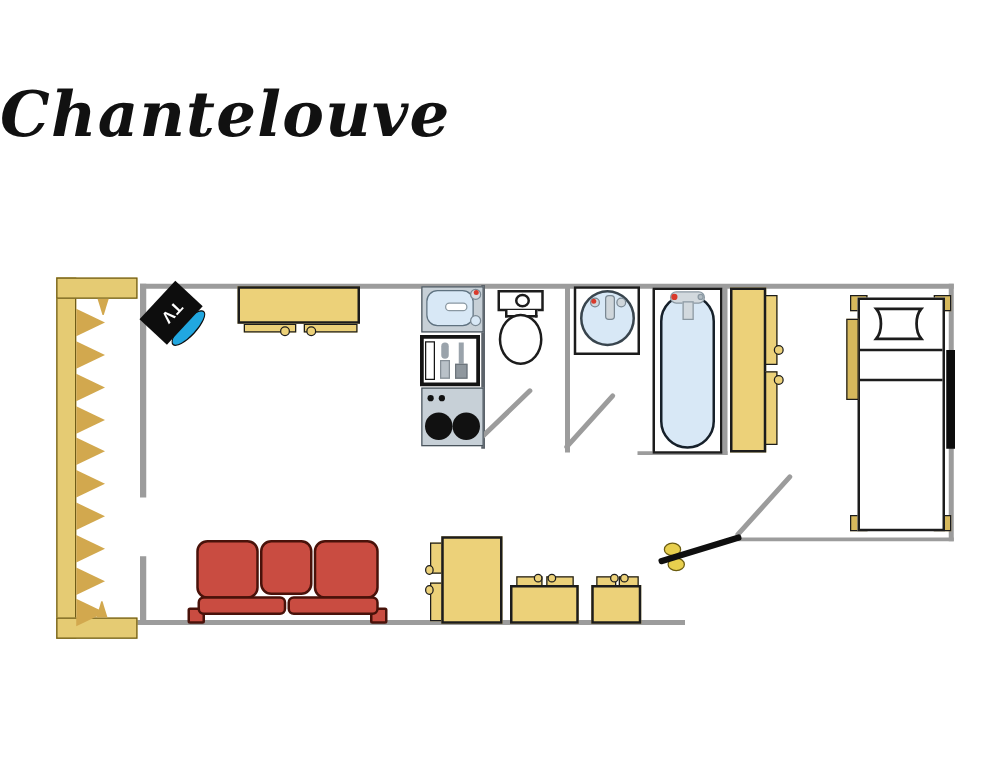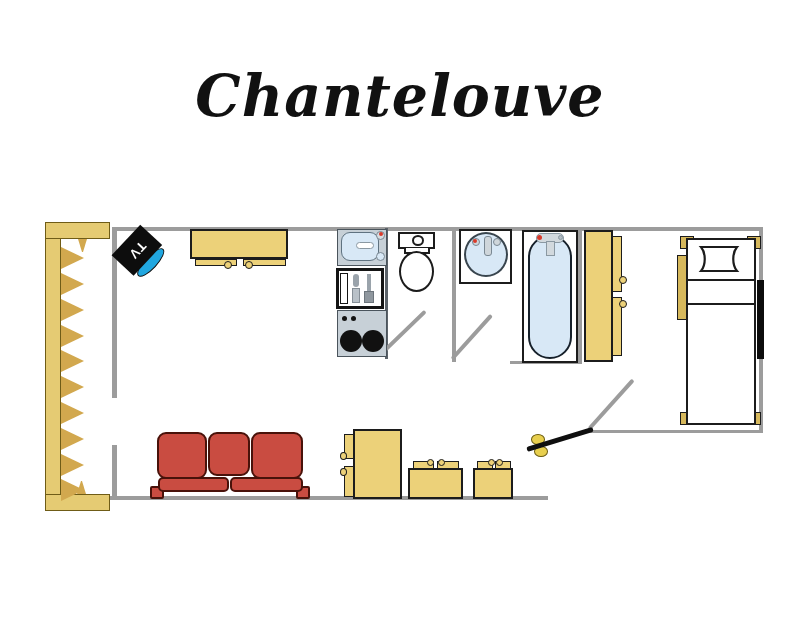--- a/index.html
+++ b/index.html
@@ -2,22 +2,22 @@
 <html style="--wall: #9c9c9c; --outline: #1c1c1c; --yellow: #ecd179; --yellow-dark: #d6b85c; --balcony: #e5cb73; --hatch: #d2a84e; --sofa: #c94c41; --sofa-line: #49120a; --appliance: #c7d0d7; --appliance-line: #4a545c; --water: #d8e8f6; --water-line: #5f7280; --screen: #21a7e0; --accent: #d93a2b; --door: #0f0f0f; --handle: #e8cf4e;"><head>
 <meta charset="utf-8">
 <style>
   * { box-sizing: border-box; margin: 0; padding: 0; }
   html,body { background:#fff; }
   body { font-family: "Liberation Sans", sans-serif; }
   .stage { position:relative; width:800px; height:617px; background:#fff; overflow:hidden; }
   .abs { position:absolute; }
   .title {
     position:absolute; left:0; top:62px; width:100%;
-    text-align:center; font-family:"DejaVu Serif", serif;
-    font-style:italic; font-weight:700; font-size:57px; color:#111;
+    text-align:left; font-family:"DejaVu Serif", serif;
+    font-style:italic; font-weight:700; font-size:50px; color:#111;
     letter-spacing:1px;
   }
   .wall { position:absolute; background:var(--wall,#9c9c9c); }
   .swing { position:absolute; height:4px; background:var(--wall,#9c9c9c); transform-origin:left center; border-radius:2px; }
   .yel  { background:var(--yellow,#ecd179); border:2px solid var(--outline,#1c1c1c); }
   .yel-thin { background:var(--yellow,#ecd179); border:1.5px solid var(--outline,#1c1c1c); }
   .circ { border-radius:50%; }
   .knob { position:absolute; border-radius:50%; background:var(--yellow,#ecd179); border:1px solid var(--outline,#1c1c1c); }
   .bal { position:absolute; background:var(--balcony,#e5cb73); border:1.5px solid #6f5c17; }
   .hatch-r { position:absolute; width:0; height:0;

